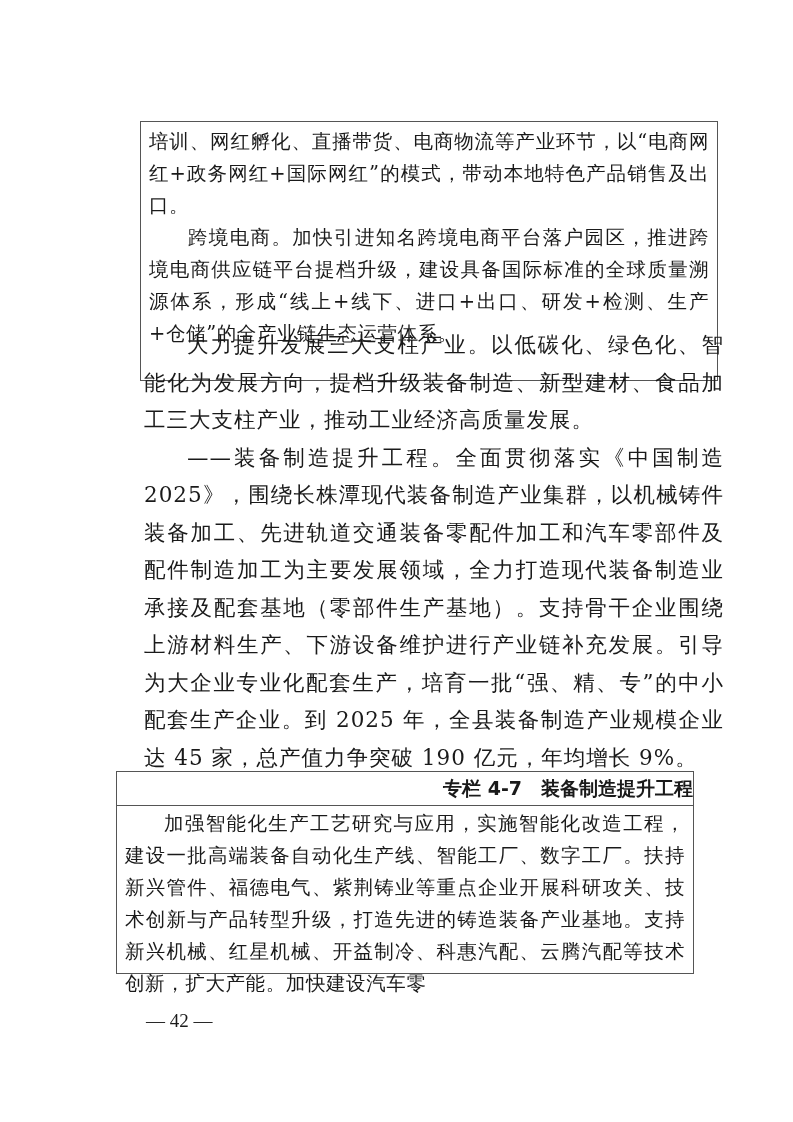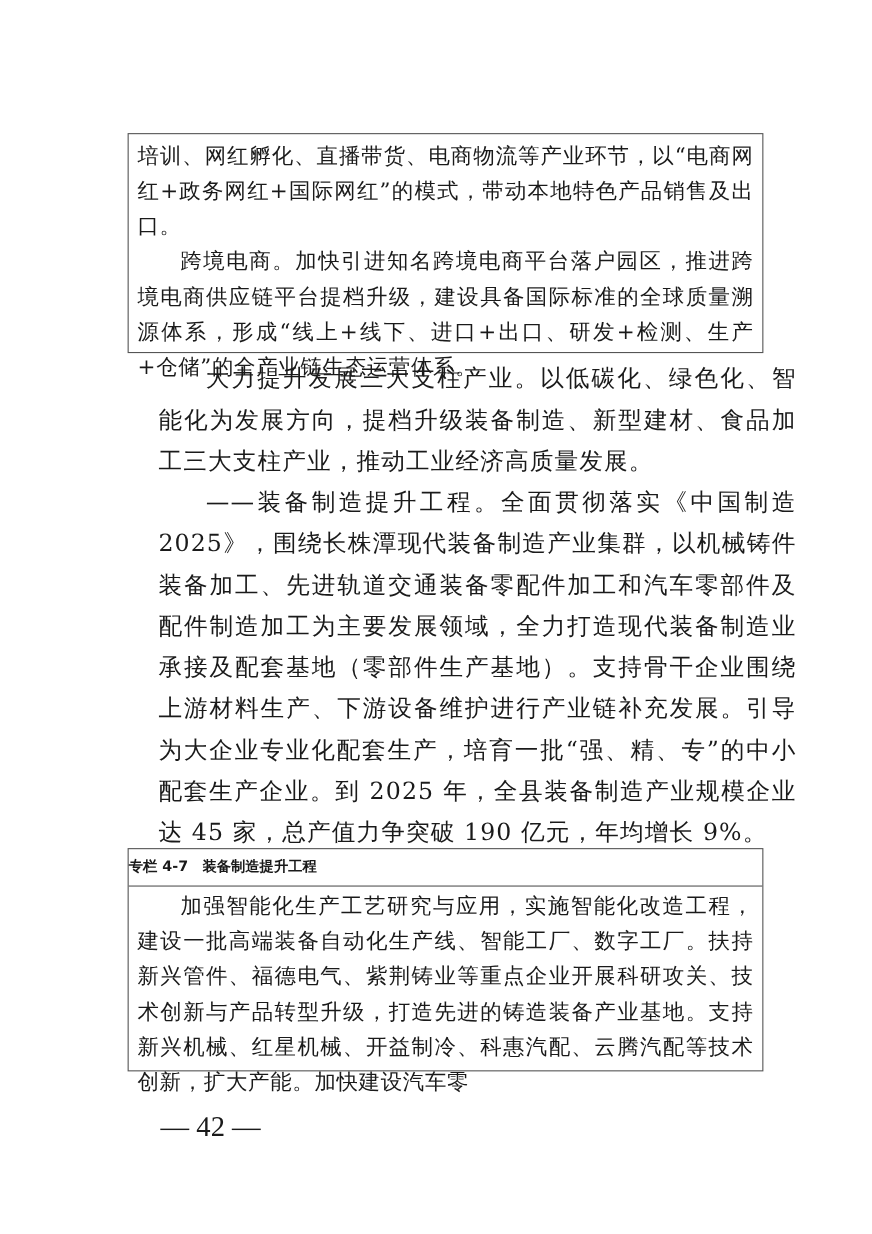--- a/index.html
+++ b/index.html
@@ -1,30 +1,30 @@
 <!DOCTYPE html>
 <html><head>
 <meta charset="utf-8">
 <style>
   html, body { margin: 0; padding: 0; background: #ffffff; }
   body { width: 793px; height: 1122px; position: relative; overflow: hidden;
          font-family: "DejaVu Serif", "Liberation Serif", serif; color: #1a1a1a; }
   .box { position: absolute; left: 116px; width: 578px; border: 1.5px solid #555; box-sizing: border-box; }
-  .box1 { top: 121px; height: 200px; padding: 4px 8px 0 8px; }
+  .box1 { top: 121px; height: 260px; padding: 4px 8px 0 8px; margin-left: 24px; }
   .box-p { font-size: 19.5px; line-height: 32px; margin: 0; text-align: justify; letter-spacing: 0.6px; }
   .indent { text-indent: 2em; }
   .bold { font-weight: normal; font-family: "DejaVu Sans", "Liberation Sans", sans-serif; }
   .main { position: absolute; left: 116px; width: 580px; top: 326px; margin-left: 28px; }
   .main-p { font-size: 21.5px; line-height: 37.5px; margin: 0; text-align: justify; letter-spacing: 1px; }
   .box2 { top: 771px; height: 203px; }
-  .box2-head { height: 33px; border-bottom: 1.5px solid #555; text-align: left;
-               font-size: 13px; line-height: 33px; font-weight: bold;
+  .box2-head { height: 33px; border-bottom: 1.5px solid #555; text-align: right;
+               font-size: 19px; line-height: 33px; font-weight: bold;
                font-family: "DejaVu Sans", "Liberation Sans", sans-serif; }
   .box2-body { padding: 2px 8px 0 8px; }
-  .footer { position: absolute; left: 146px; top: 1010px; font-size: 26px;
+  .footer { position: absolute; left: 146px; top: 1010px; font-size: 19px;
             font-family: "Liberation Serif", "DejaVu Serif", serif; }
 </style>
 </head>
 <body>
 
 <div class="box box1">
   <p class="box-p">培训、网红孵化、直播带货、电商物流等产业环节，以“电商网红+政务网红+国际网红”的模式，带动本地特色产品销售及出口。</p>
   <p class="box-p indent"><span class="bold">跨境电商</span><span>。加快引进知名跨境电商平台落户园区，推进跨境电商供应链平台提档升级，建设具备国际标准的全球质量溯源体系，形成“线上+线下、进口+出口、研发+检测、生产+仓储”的全产业链生态运营体系。</span></p>
 </div>
 

